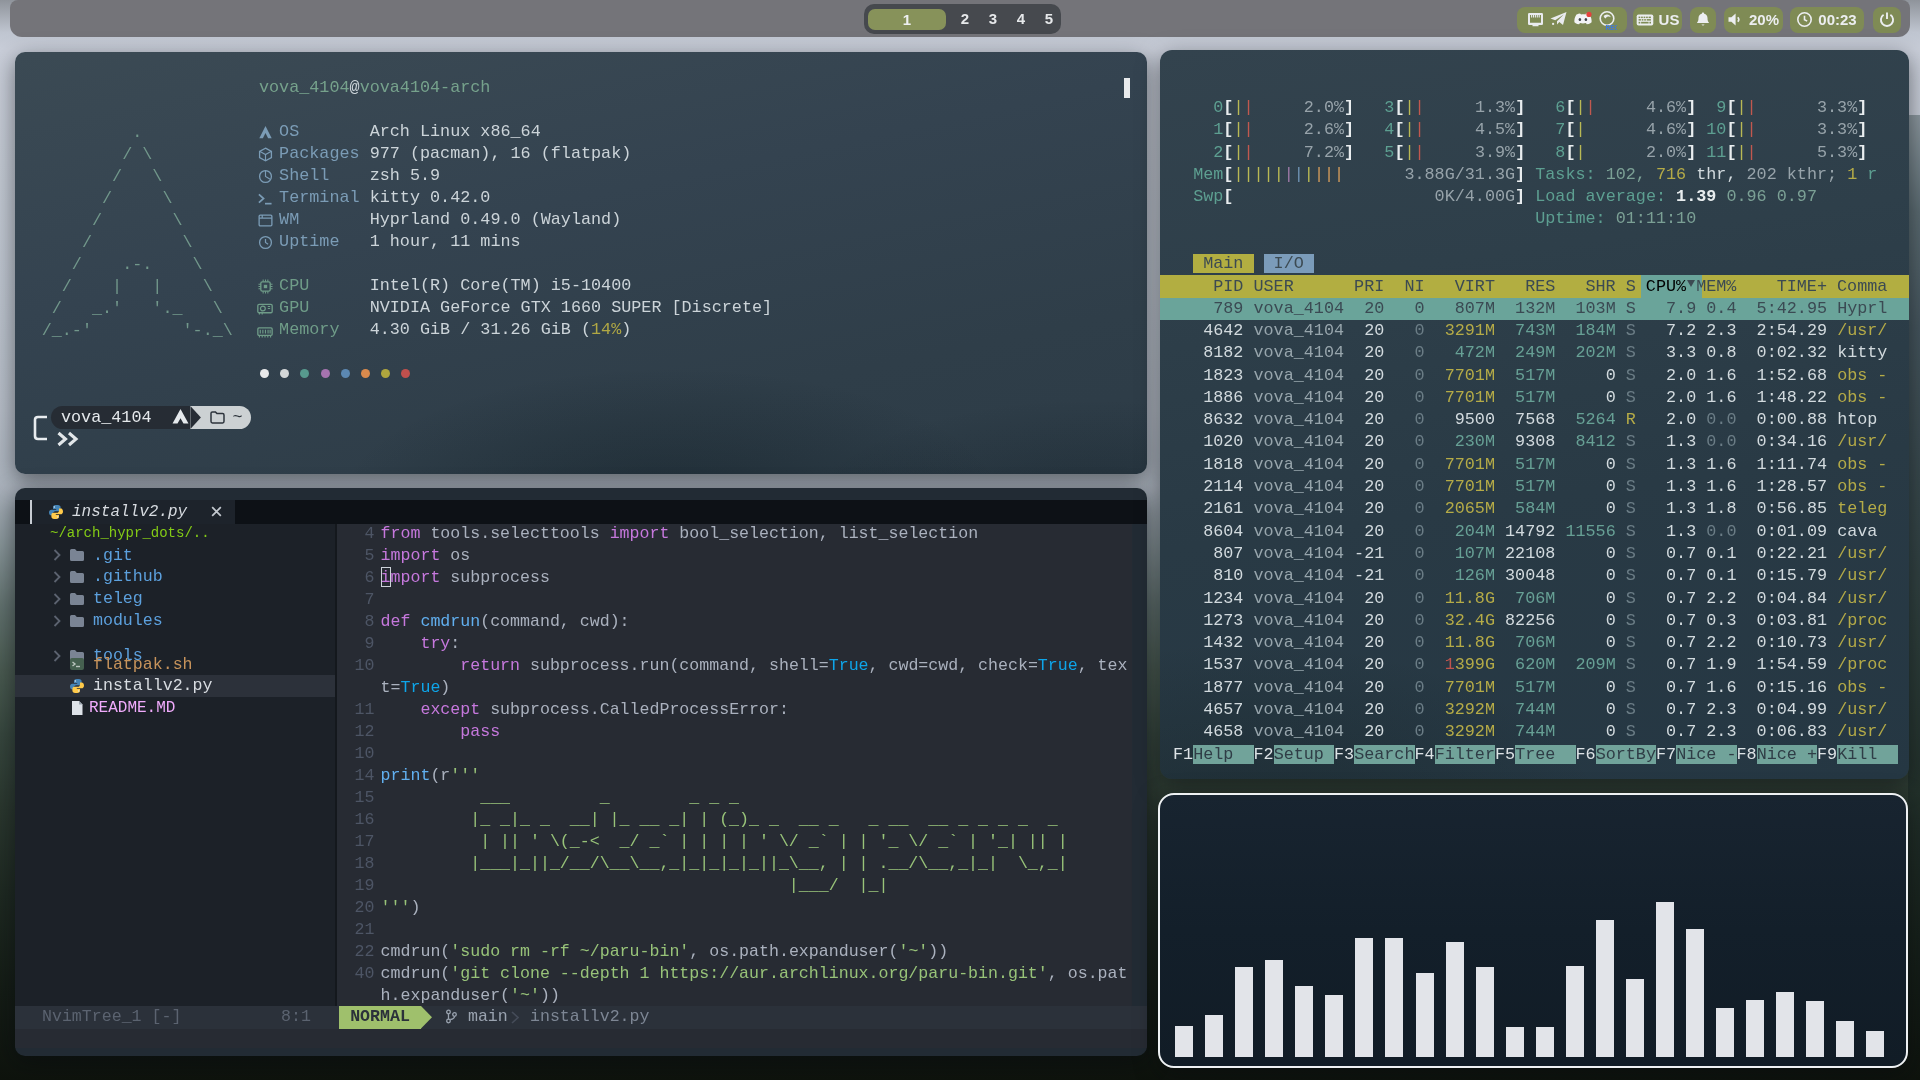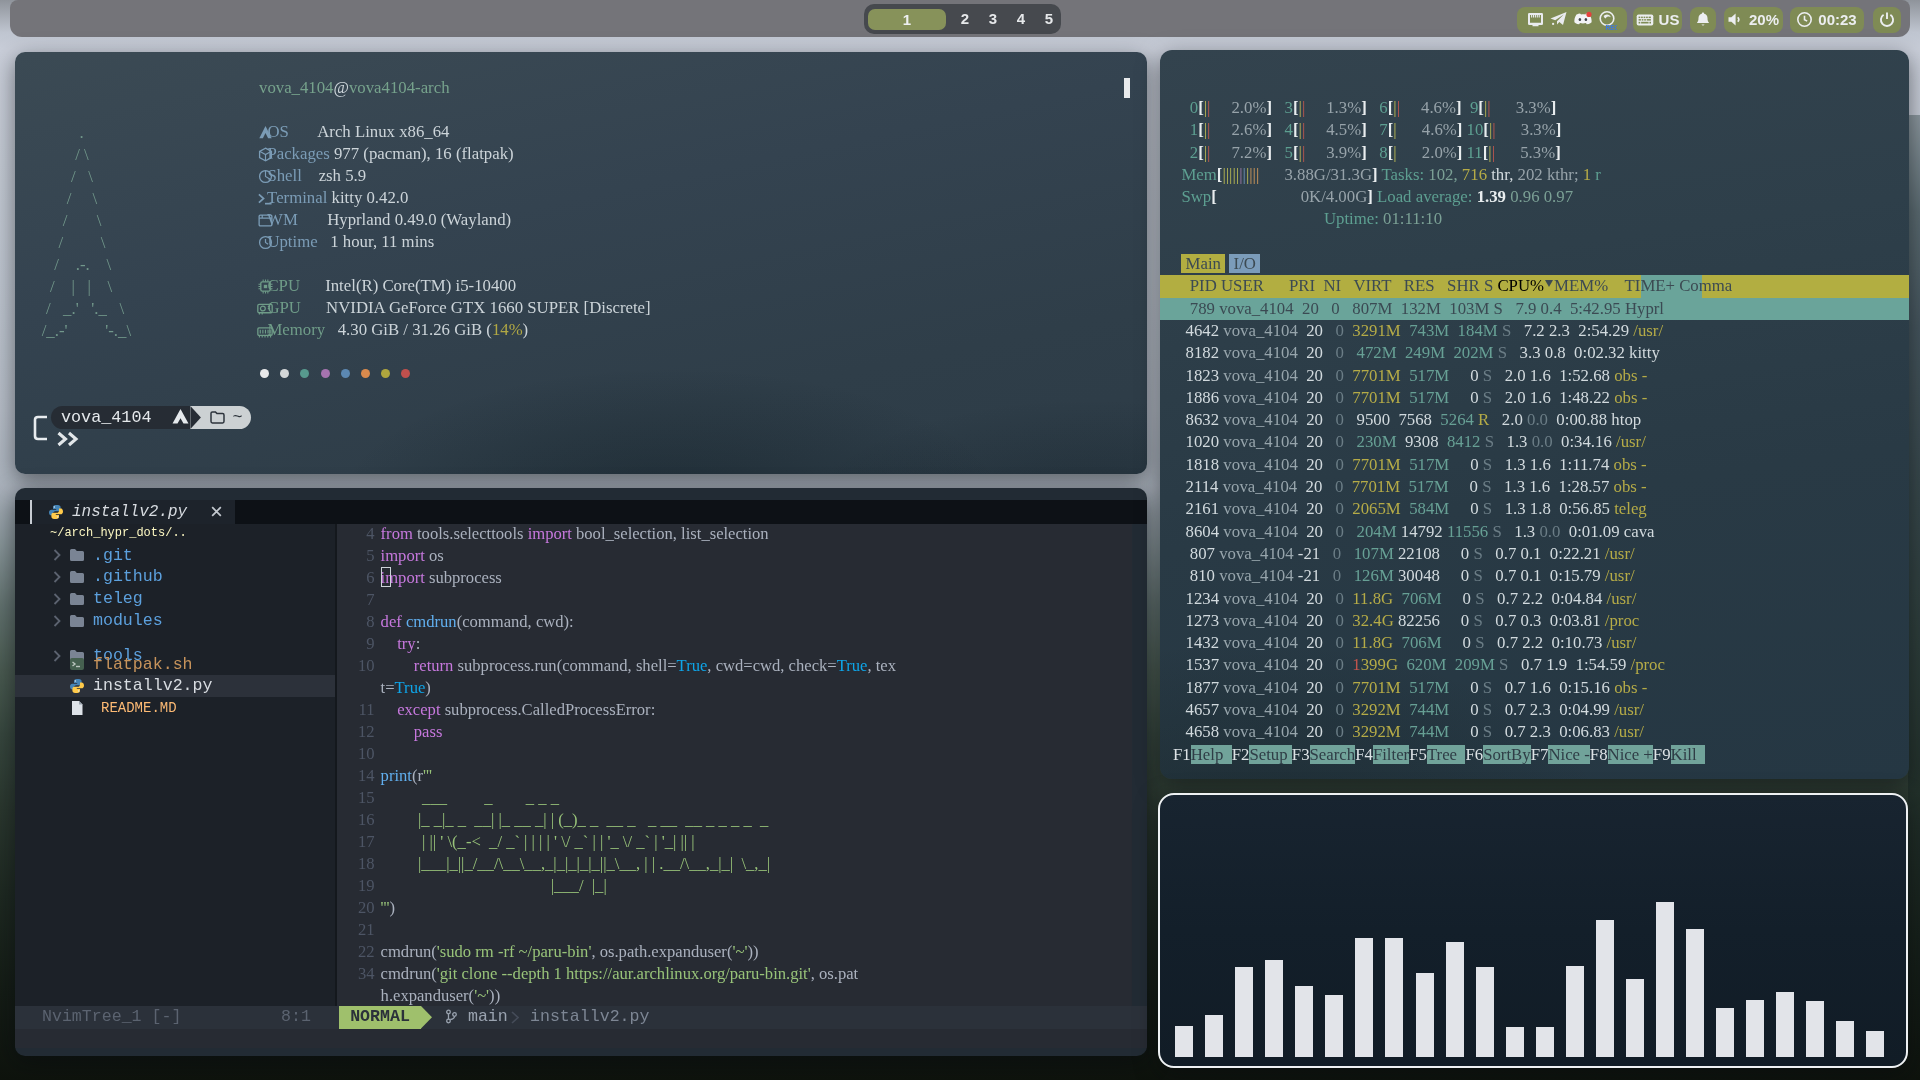--- a/index.html
+++ b/index.html
@@ -1,19 +1,19 @@
 <!DOCTYPE html>
 <html><head><meta charset="utf-8"><style>
 *{margin:0;padding:0;box-sizing:border-box}
 html,body{width:1920px;height:1080px;overflow:hidden;font-family:"Liberation Mono",monospace}
 body{background:
  linear-gradient(180deg,#8f949b 0%,#bfc5d0 3%,#c9ced9 4.5%,#c3c9d3 15%,#bcc3cd 28%,#b5bcc6 38%,#aab2bc 45%,#8a979b 50%,#62726f 56%,#4a5b51 62%,#37473e 68%,#2a372e 75%,#1e2921 83%,#141c15 92%,#0e130d 100%);}
 #rsliver{position:absolute;left:1908px;top:115px;width:12px;height:965px;background:linear-gradient(180deg,#8b979e 0%,#5a6a70 10%,#44545c 22%,#37474b 38%,#2c3c39 55%,#22302a 70%,#16201a 85%,#0e130d 100%)}
 .win{position:absolute;border-radius:10px}
-pre{font-family:Liberation Serif, serif;white-space:pre}
+pre{font-family:Liberation Mono, monospace;white-space:pre}
 
 #bar{position:absolute;left:10px;top:0;width:1900px;height:37px;background:#747479;border-radius:8px 8px 12px 12px}
 #ws{position:absolute;left:854px;top:4px;width:197px;height:30px;background:#46494e;border-radius:10px}
 #ws .act{position:absolute;left:4px;top:4.5px;width:78px;height:21px;background:#87925a;border-radius:7px;color:#eef0f1;font:bold 15px/21px "Liberation Sans";text-align:center}
 #ws .n{position:absolute;top:0;color:#e6e8ea;font:bold 15px/30px "Liberation Sans";width:20px;text-align:center}
 .pill{position:absolute;top:6.5px;height:26px;background:#7f8b55;border-radius:8px;color:#eceef0;font:bold 15px/26px "Liberation Sans";display:flex;align-items:center;justify-content:center;gap:5px}
 .pill svg{flex:none}
 
 #term{left:15px;top:52px;width:1132px;height:422px;background:radial-gradient(480px 200px at 58% 108%,rgba(10,22,28,0.42),rgba(10,22,28,0) 70%),radial-gradient(420px 180px at 95% 112%,rgba(10,20,26,0.35),rgba(10,20,26,0) 70%),linear-gradient(168deg,#3b4a54 0%,#344350 40%,#2f3e49 75%,#2d3c47 100%);box-shadow:0 6px 22px rgba(10,14,18,.5)}
 #term pre{position:absolute;font-size:16.78px;line-height:22px}
@@ -37,25 +37,25 @@
 #nvim{left:15px;top:488px;width:1132px;height:568px;background:#222b34;box-shadow:0 6px 22px rgba(8,10,14,.55);overflow:hidden;border-radius:10px}
 #tabbar{position:absolute;left:0;top:12px;width:100%;height:24px;background:#0d1116}
 #tab1{position:absolute;left:15px;top:0;width:205px;height:24px;background:#1d232b;border-left:2px solid #c8cdd3}
 #tab1 .pyico{position:absolute;left:16px;top:4px}
 #tab1 .tname{position:absolute;left:40px;top:0;font:italic 16px/24px "Liberation Mono";color:#d7dbe0}
 #tabx{position:absolute;left:178px;top:5px}
 #tree{position:absolute;left:0;top:36px;width:320px;height:482px;background:#1c2128}
 #treesep{position:absolute;left:320px;top:36px;width:2px;height:482px;background:#14181d}
 .trow{position:absolute;left:0;width:320px;height:21.8px;display:flex;align-items:center}
 .tsel{background:#2c313a}
-.troot{color:#fef9c3;font-size:12px}
+.troot{color:#84cc16;font-size:14px}
 .t_dir{color:#5ca0dd;font-size:16.6px;margin-left:8px}
 .t_sh{color:#c7935b;font-size:16.6px;margin-left:8px}
 .t_pyf{color:#d8dce1;font-size:16.6px;margin-left:8px}
-.t_md{color:#fdba74;font-size:14px;margin-left:16px}
+.t_md{color:#f0abfc;font-size:16px;margin-left:4px}
 .chev{width:8px;height:12px;margin-right:8px}
 .chevsp{width:16px}
 .ticon{width:16px;height:16px}
 #editor{position:absolute;left:322px;top:36px;width:795px;height:482px;background:#272b33}
 #gutter{position:absolute;left:322px;top:35px;width:37.5px;text-align:right;font-size:16.6px;line-height:22px;color:#4d5565}
 #code{position:absolute;left:365.6px;top:35px;font-size:16.6px;line-height:22px}
 #code .k{color:#c678dd} #code .fn{color:#61afef} #code .st{color:#98c379} #code .pl{color:#aab1be} #code .bl{color:#0ea5e9}
 #nvcursor{position:absolute;left:365.6px;top:79px;width:10px;height:20px;border:1.5px solid #cdd3da}
 #stat{position:absolute;left:0;top:518px;width:100%;height:22.5px;background:#2b313a;font-size:16.6px;line-height:22.5px}
 #stat .a{position:absolute;left:27px;color:#5b6370}
@@ -342,21 +342,21 @@
       <span style="margin-left:38px"></span>
       <span class="chevsp"></span>
       <svg class="ticon" viewBox="0 0 16 16">
         <path d="M3 1 H10 L13.5 4.5 V15 H3 Z" fill="#dde2e8"></path>
         <path d="M10 1 L10 4.5 H13.5 Z" fill="#9aa3ad"></path>
       </svg>
       <span class="t_md">README.MD</span>
     </div>
   <div id="treesep"></div>
   <div id="editor"></div>
-  <pre id="gutter"><div>4</div><div>5</div><div>6</div><div>7</div><div>8</div><div>9</div><div>10</div><div>&nbsp;</div><div>11</div><div>12</div><div>10</div><div>14</div><div>15</div><div>16</div><div>17</div><div>18</div><div>19</div><div>20</div><div>21</div><div>22</div><div>34</div><div>&nbsp;</div></pre>
+  <pre id="gutter"><div>4</div><div>5</div><div>6</div><div>7</div><div>8</div><div>9</div><div>10</div><div>&nbsp;</div><div>11</div><div>12</div><div>10</div><div>14</div><div>15</div><div>16</div><div>17</div><div>18</div><div>19</div><div>20</div><div>21</div><div>22</div><div>40</div><div>&nbsp;</div></pre>
   <pre id="code"><div><span class="k">from</span><span class="pl"> tools.selecttools </span><span class="k">import</span><span class="pl"> bool_selection, list_selection</span></div><div><span class="k">import</span><span class="pl"> os</span></div><div><span class="k">import</span><span class="pl"> subprocess</span></div><div>&nbsp;</div><div><span class="k">def </span><span class="fn">cmdrun</span><span class="pl">(command, cwd):</span></div><div><span class="pl">    </span><span class="k">try</span><span class="pl">:</span></div><div><span class="pl">        </span><span class="k">return</span><span class="pl"> subprocess.run(command, shell=</span><span class="bl">True</span><span class="pl">, cwd=cwd, check=</span><span class="bl">True</span><span class="pl">, tex</span></div><div><span class="pl">t=</span><span class="bl">True</span><span class="pl">)</span></div><div><span class="pl">    </span><span class="k">except</span><span class="pl"> subprocess.CalledProcessError:</span></div><div><span class="pl">        </span><span class="k">pass</span></div><div>&nbsp;</div><div><span class="fn">print</span><span class="pl">(r</span><span class="st">'''</span></div><div><span class="st">          ___         _        _ _ _</span></div><div><span class="st">         |_ _|_ _  __| |_ __ _| | (_)_ _  __ _   _ __  __ _ _ _ _  _</span></div><div><span class="st">          | || ' \(_-&lt;  _/ _` | | | | ' \/ _` | | '_ \/ _` | '_| || |</span></div><div><span class="st">         |___|_||_/__/\__\__,_|_|_|_|_||_\__, | | .__/\__,_|_|  \_,_|</span></div><div><span class="st">                                         |___/  |_|</span></div><div><span class="st">'''</span><span class="pl">)</span></div><div>&nbsp;</div><div><span class="pl">cmdrun(</span><span class="st">'sudo rm -rf ~/paru-bin'</span><span class="pl">, os.path.expanduser(</span><span class="st">'~'</span><span class="pl">))</span></div><div><span class="pl">cmdrun(</span><span class="st">'git clone --depth 1 https://aur.archlinux.org/paru-bin.git'</span><span class="pl">, os.pat</span></div><div><span class="pl">h.expanduser(</span><span class="st">'~'</span><span class="pl">))</span></div></pre>
   <div id="nvcursor"></div>
   <div id="stat">
     <span class="a">NvimTree_1 [-]</span>
       <span class="b">8:1</span>
     <div id="nrm">NORMAL</div>
       <div id="nrmarr"></div>
     <span id="git"><svg width="13" height="15" viewBox="0 0 13 15" style="vertical-align:-3px">
           <circle cx="3.5" cy="3" r="1.8" stroke="#9aa3b0" stroke-width="1.3" fill="none"></circle>
           <circle cx="3.5" cy="12" r="1.8" stroke="#9aa3b0" stroke-width="1.3" fill="none"></circle>

